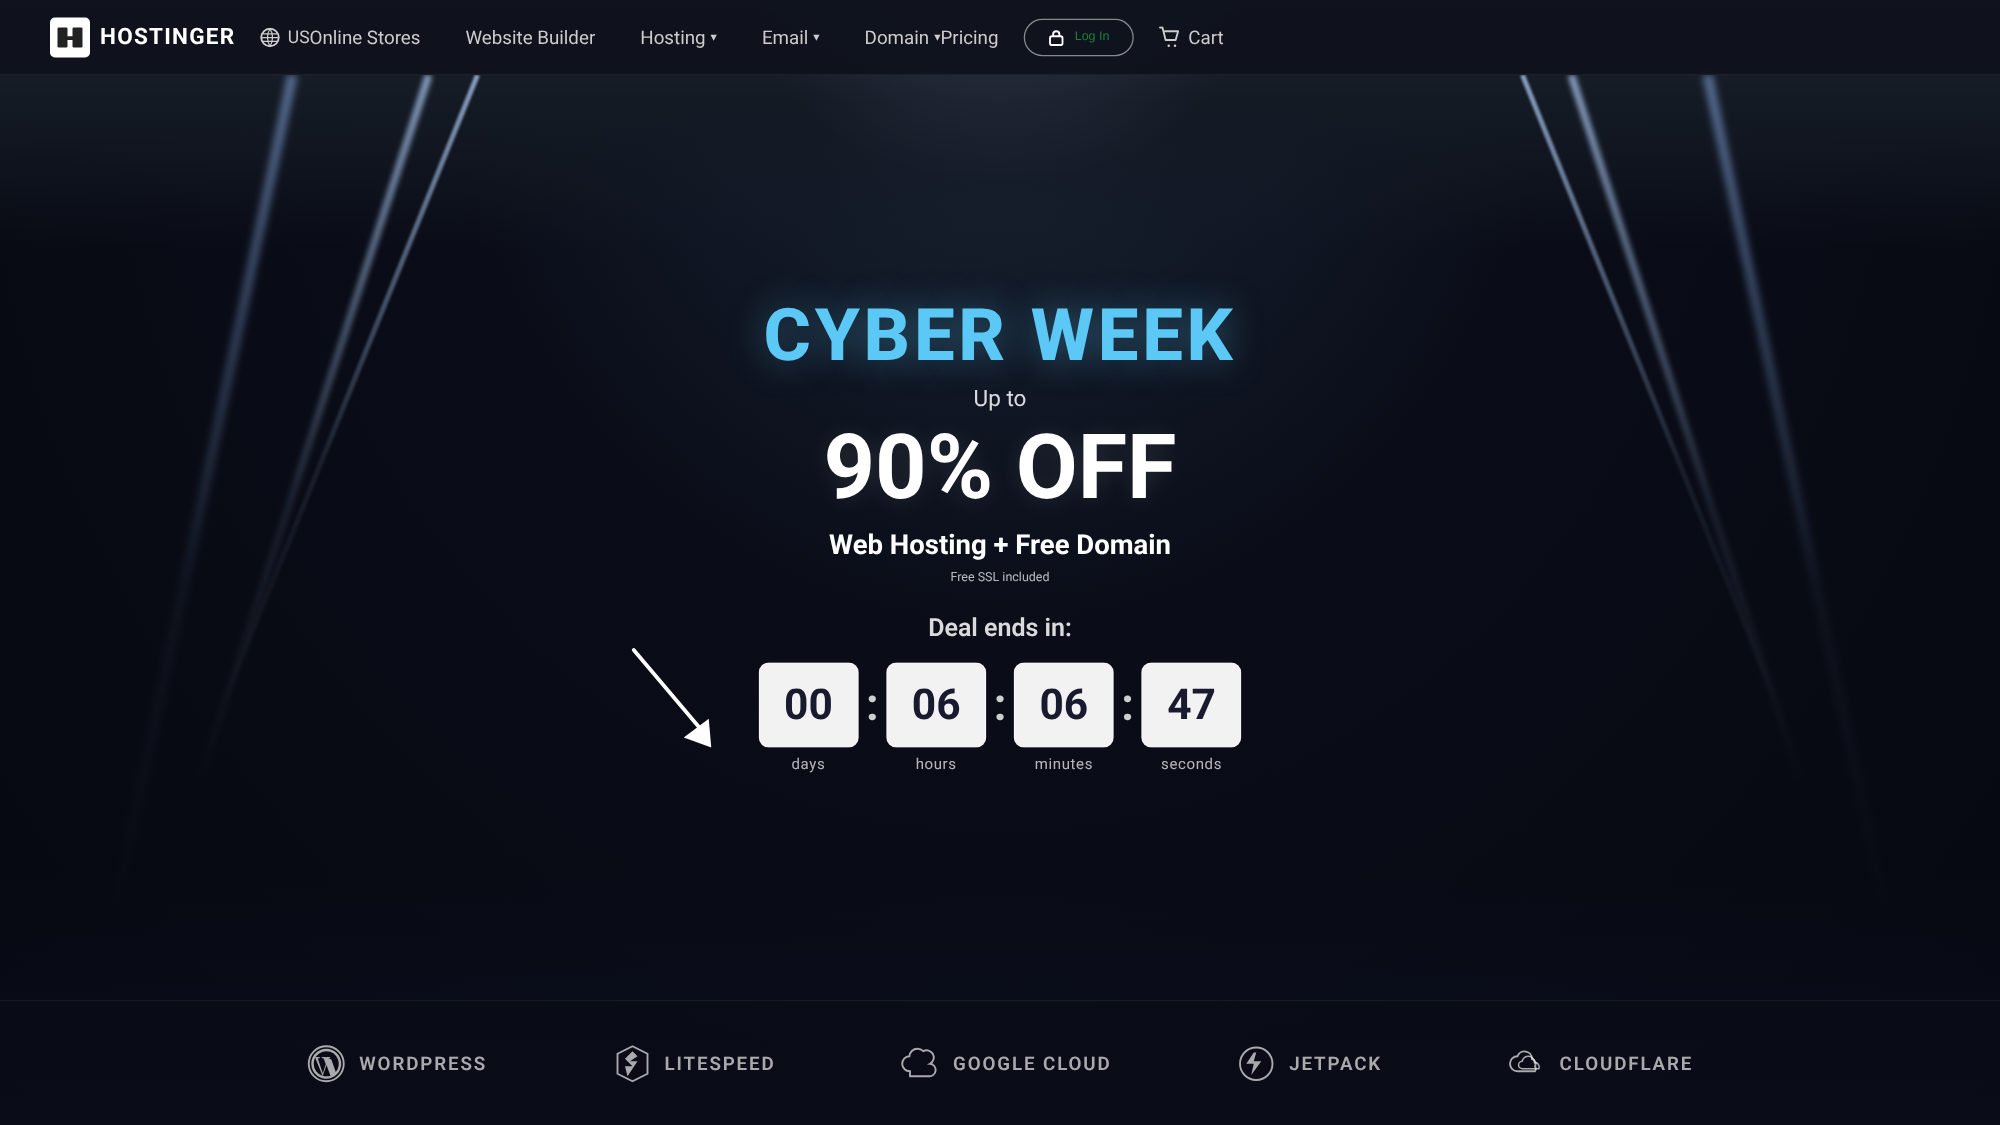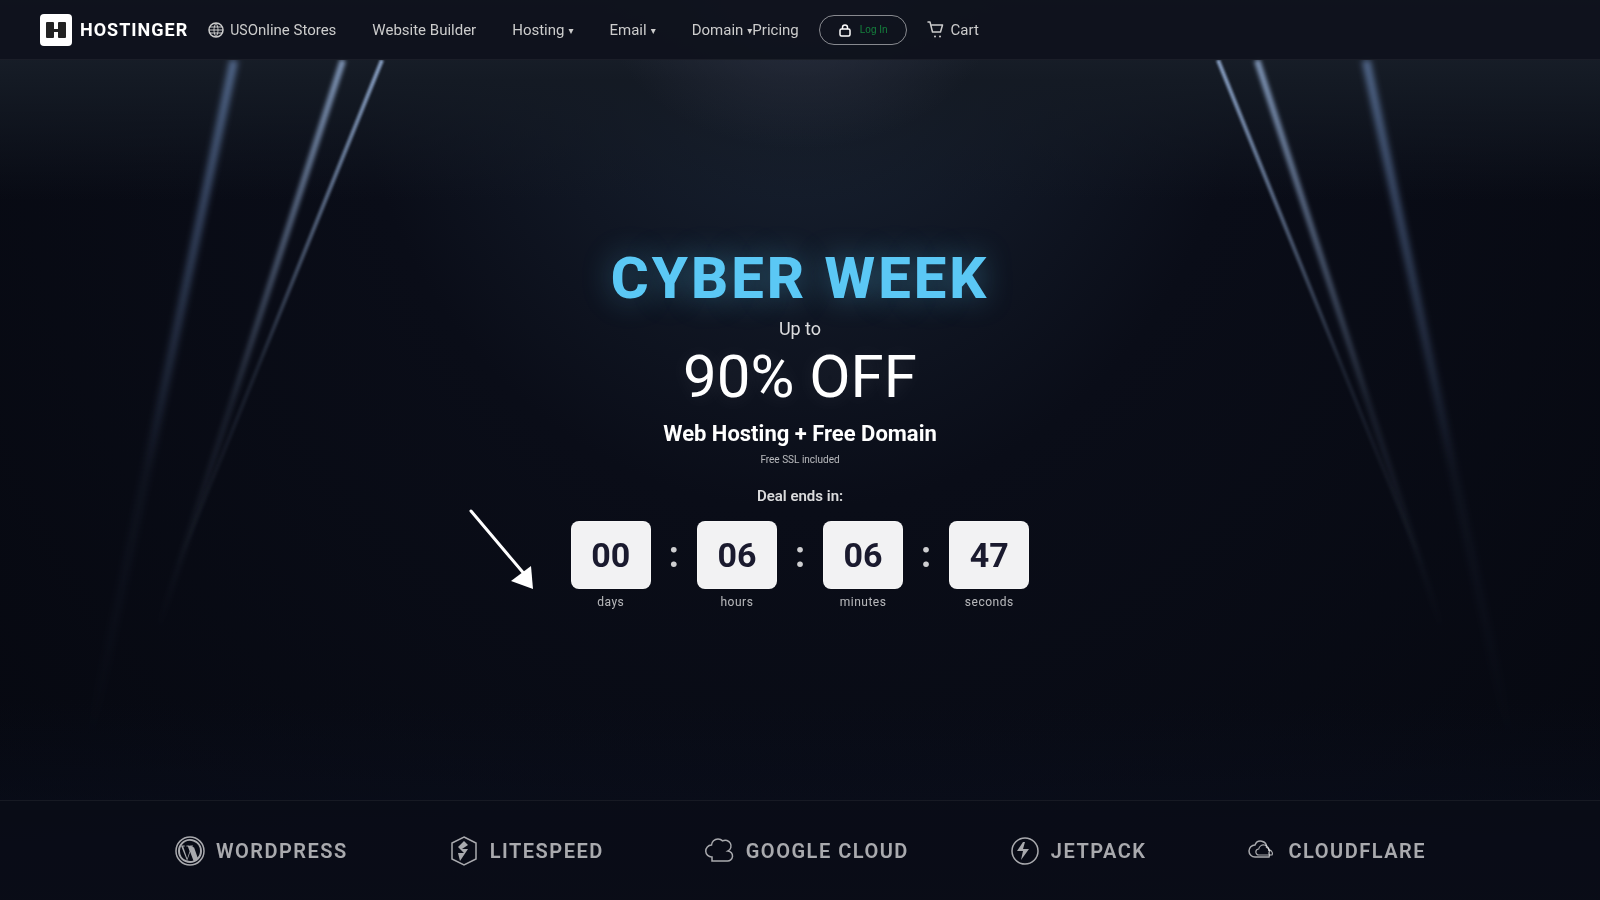--- a/index.html
+++ b/index.html
@@ -227,40 +227,40 @@
       color: #5bc8f5;
       text-shadow: 0 0 30px rgba(91,200,245,0.4);
       margin-bottom: 6px;
     }
     .up-to {
       font-size: 18px;
       color: rgba(255,255,255,0.85);
       margin-bottom: 8px;
     }
     .discount {
-      font-size: 60px;
-      font-weight: 400;
+      font-size: 72px;
+      font-weight: 700;
       color: #fff;
       line-height: 1;
       margin-bottom: 14px;
       text-shadow: 0 2px 20px rgba(255,255,255,0.1);
     }
     .subtitle {
       font-size: 22px;
       font-weight: 700;
       color: #fff;
       margin-bottom: 8px;
     }
     .ssl-text {
       font-size: 10px;
       color: rgba(255,255,255,0.7);
       margin-bottom: 22px;
     }
     .deal-ends {
-      font-size: 15px;
+      font-size: 20px;
       font-weight: 600;
       color: rgba(255,255,255,0.85);
       margin-bottom: 16px;
     }
 
     
     .countdown-wrapper {
       position: relative;
       display: flex;
       align-items: center;
@@ -268,21 +268,21 @@
       margin-bottom: 28px;
     }
     .arrow-indicator {
       position: absolute;
       left: -120px;
       top: -20px;
     }
     .countdown {
       display: flex;
       align-items: flex-start;
-      gap: 12px;
+      gap: 0;
     }
     .countdown-unit {
       display: flex;
       flex-direction: column;
       align-items: center;
     }
     .countdown-box {
       width: 80px;
       height: 68px;
       background: rgba(255,255,255,0.95);
@@ -336,21 +336,21 @@
       align-items: center;
       justify-content: center;
       gap: 100px;
       border-top: 1px solid rgba(255,255,255,0.06);
     }
     .partner-item {
       display: flex;
       align-items: center;
       gap: 10px;
       color: rgba(255,255,255,0.65);
-      font-size: 20px;
+      font-size: 15px;
       font-weight: 600;
       letter-spacing: 1px;
       justify-content: flex-end;
     }
     .partner-icon {
       width: 32px;
       height: 32px;
       fill: rgba(255,255,255,0.65);
     }
     .partner-name {

